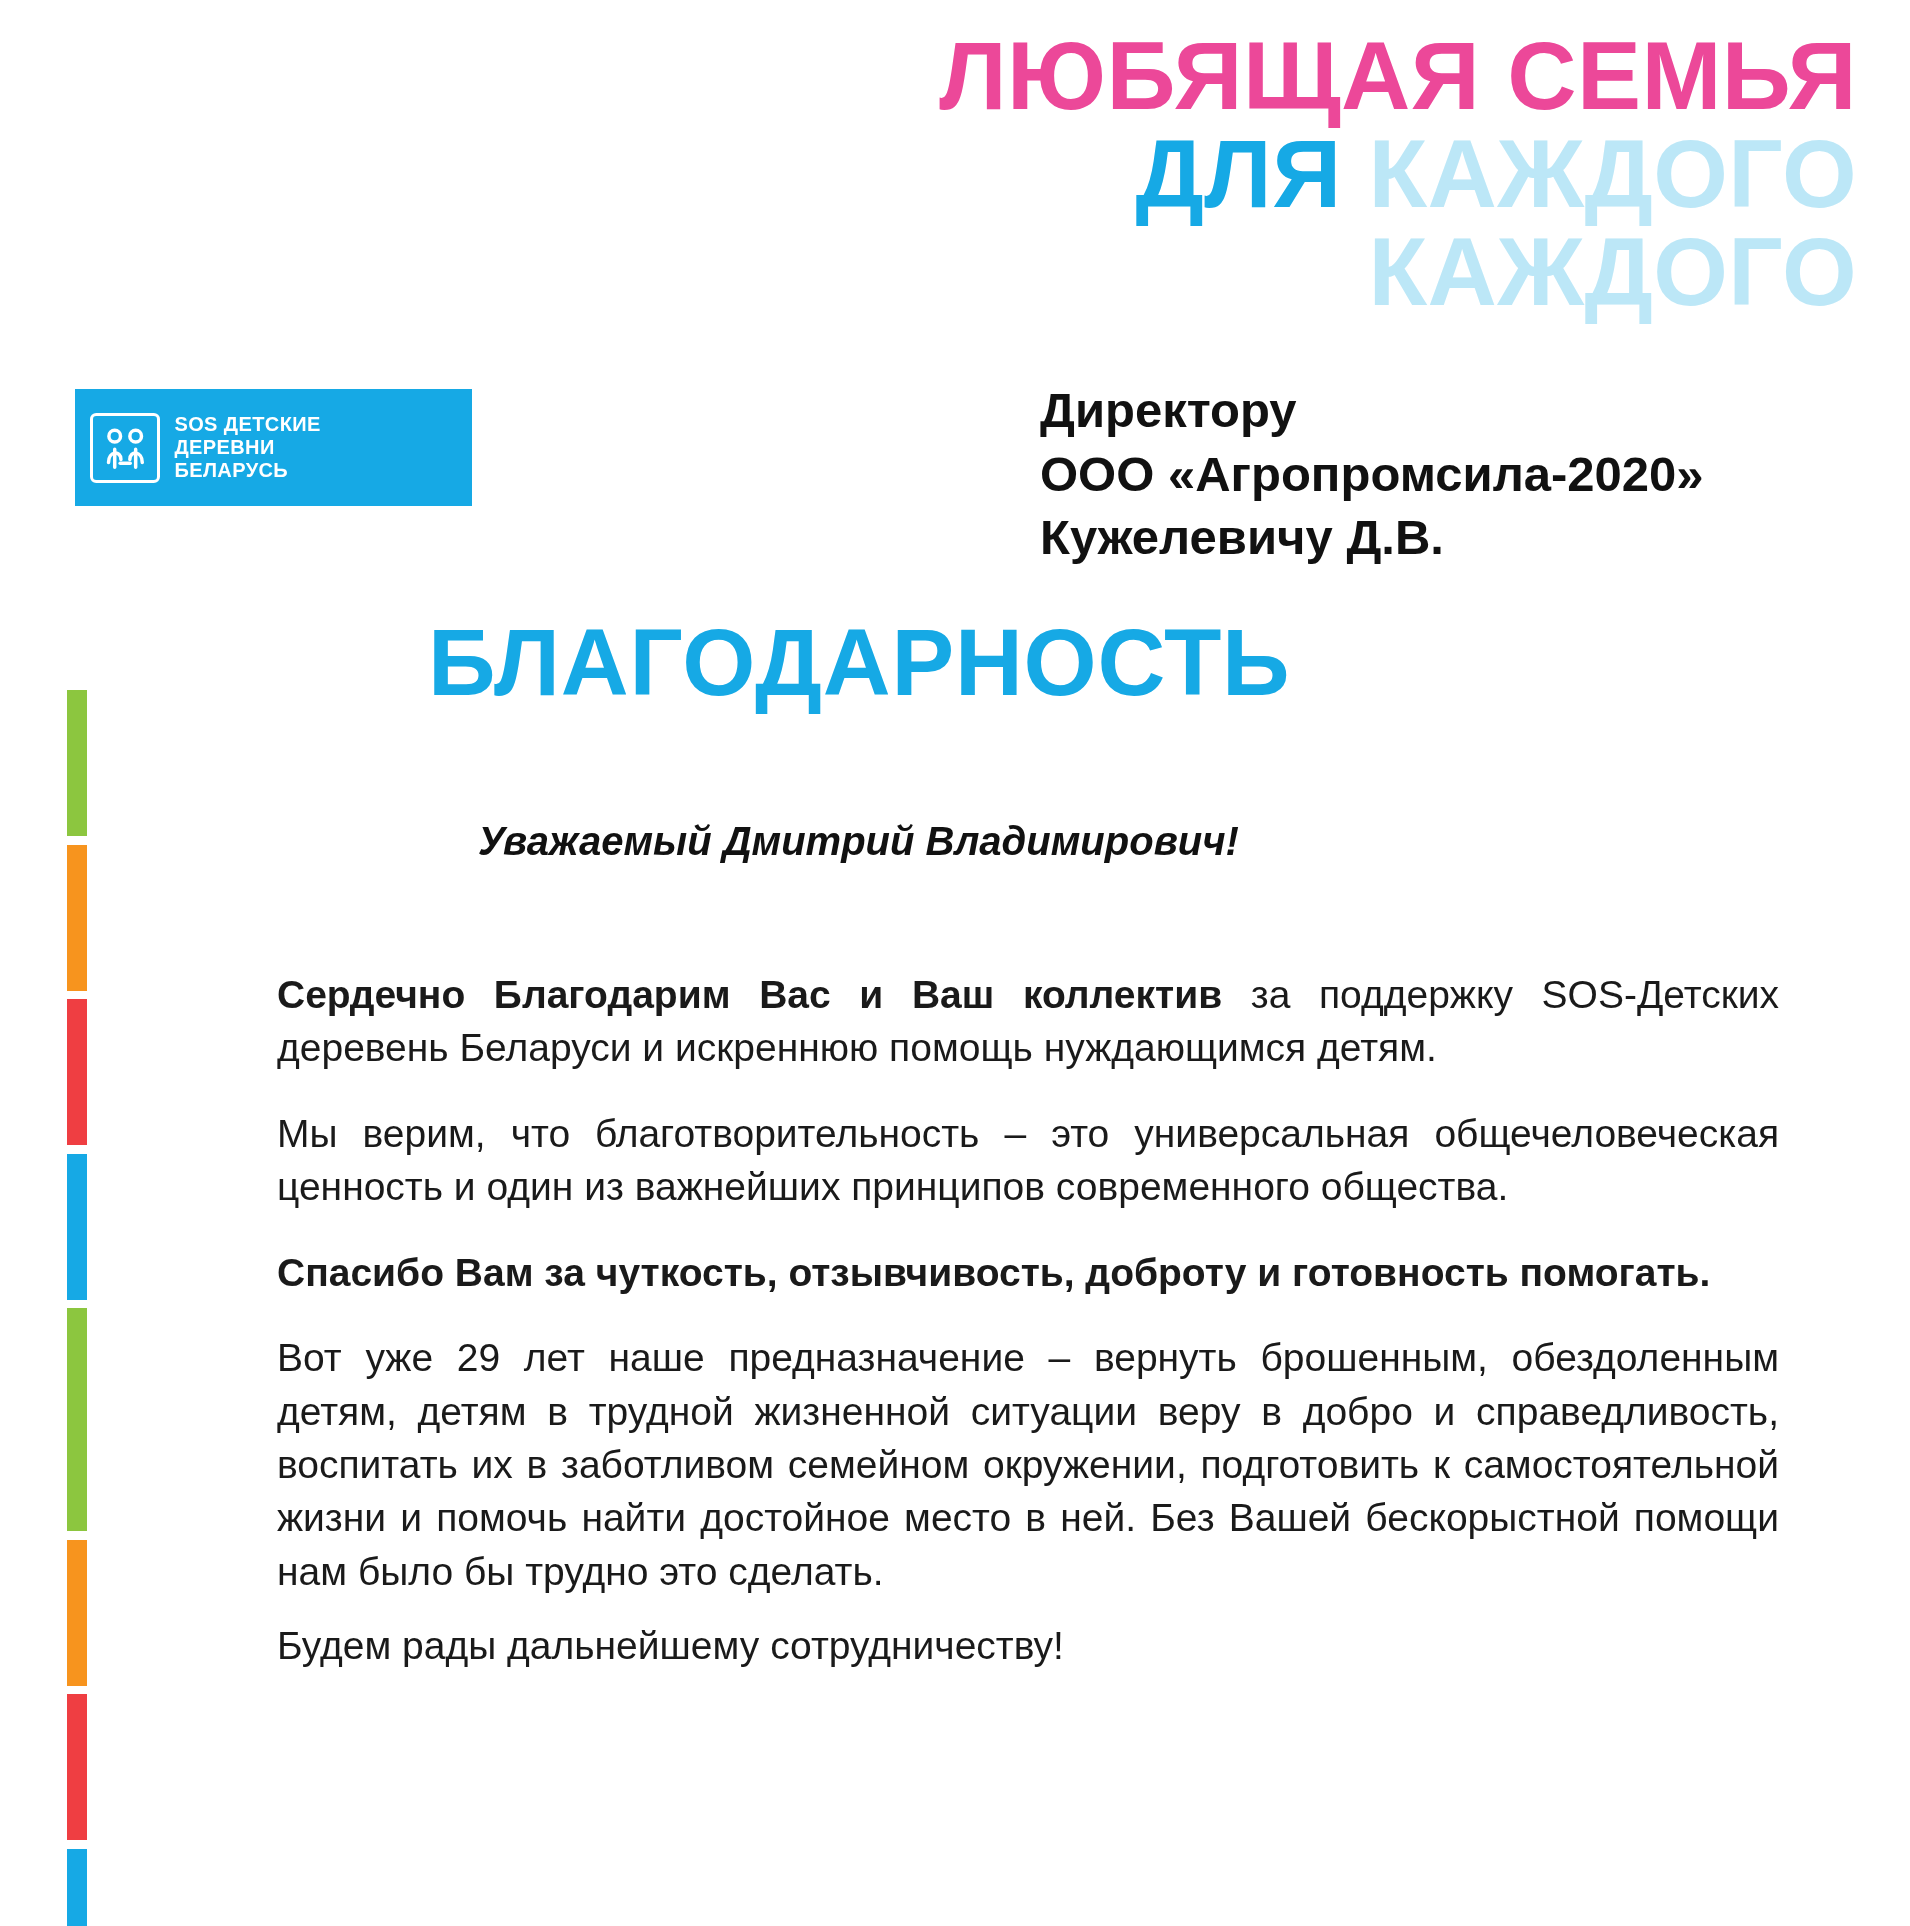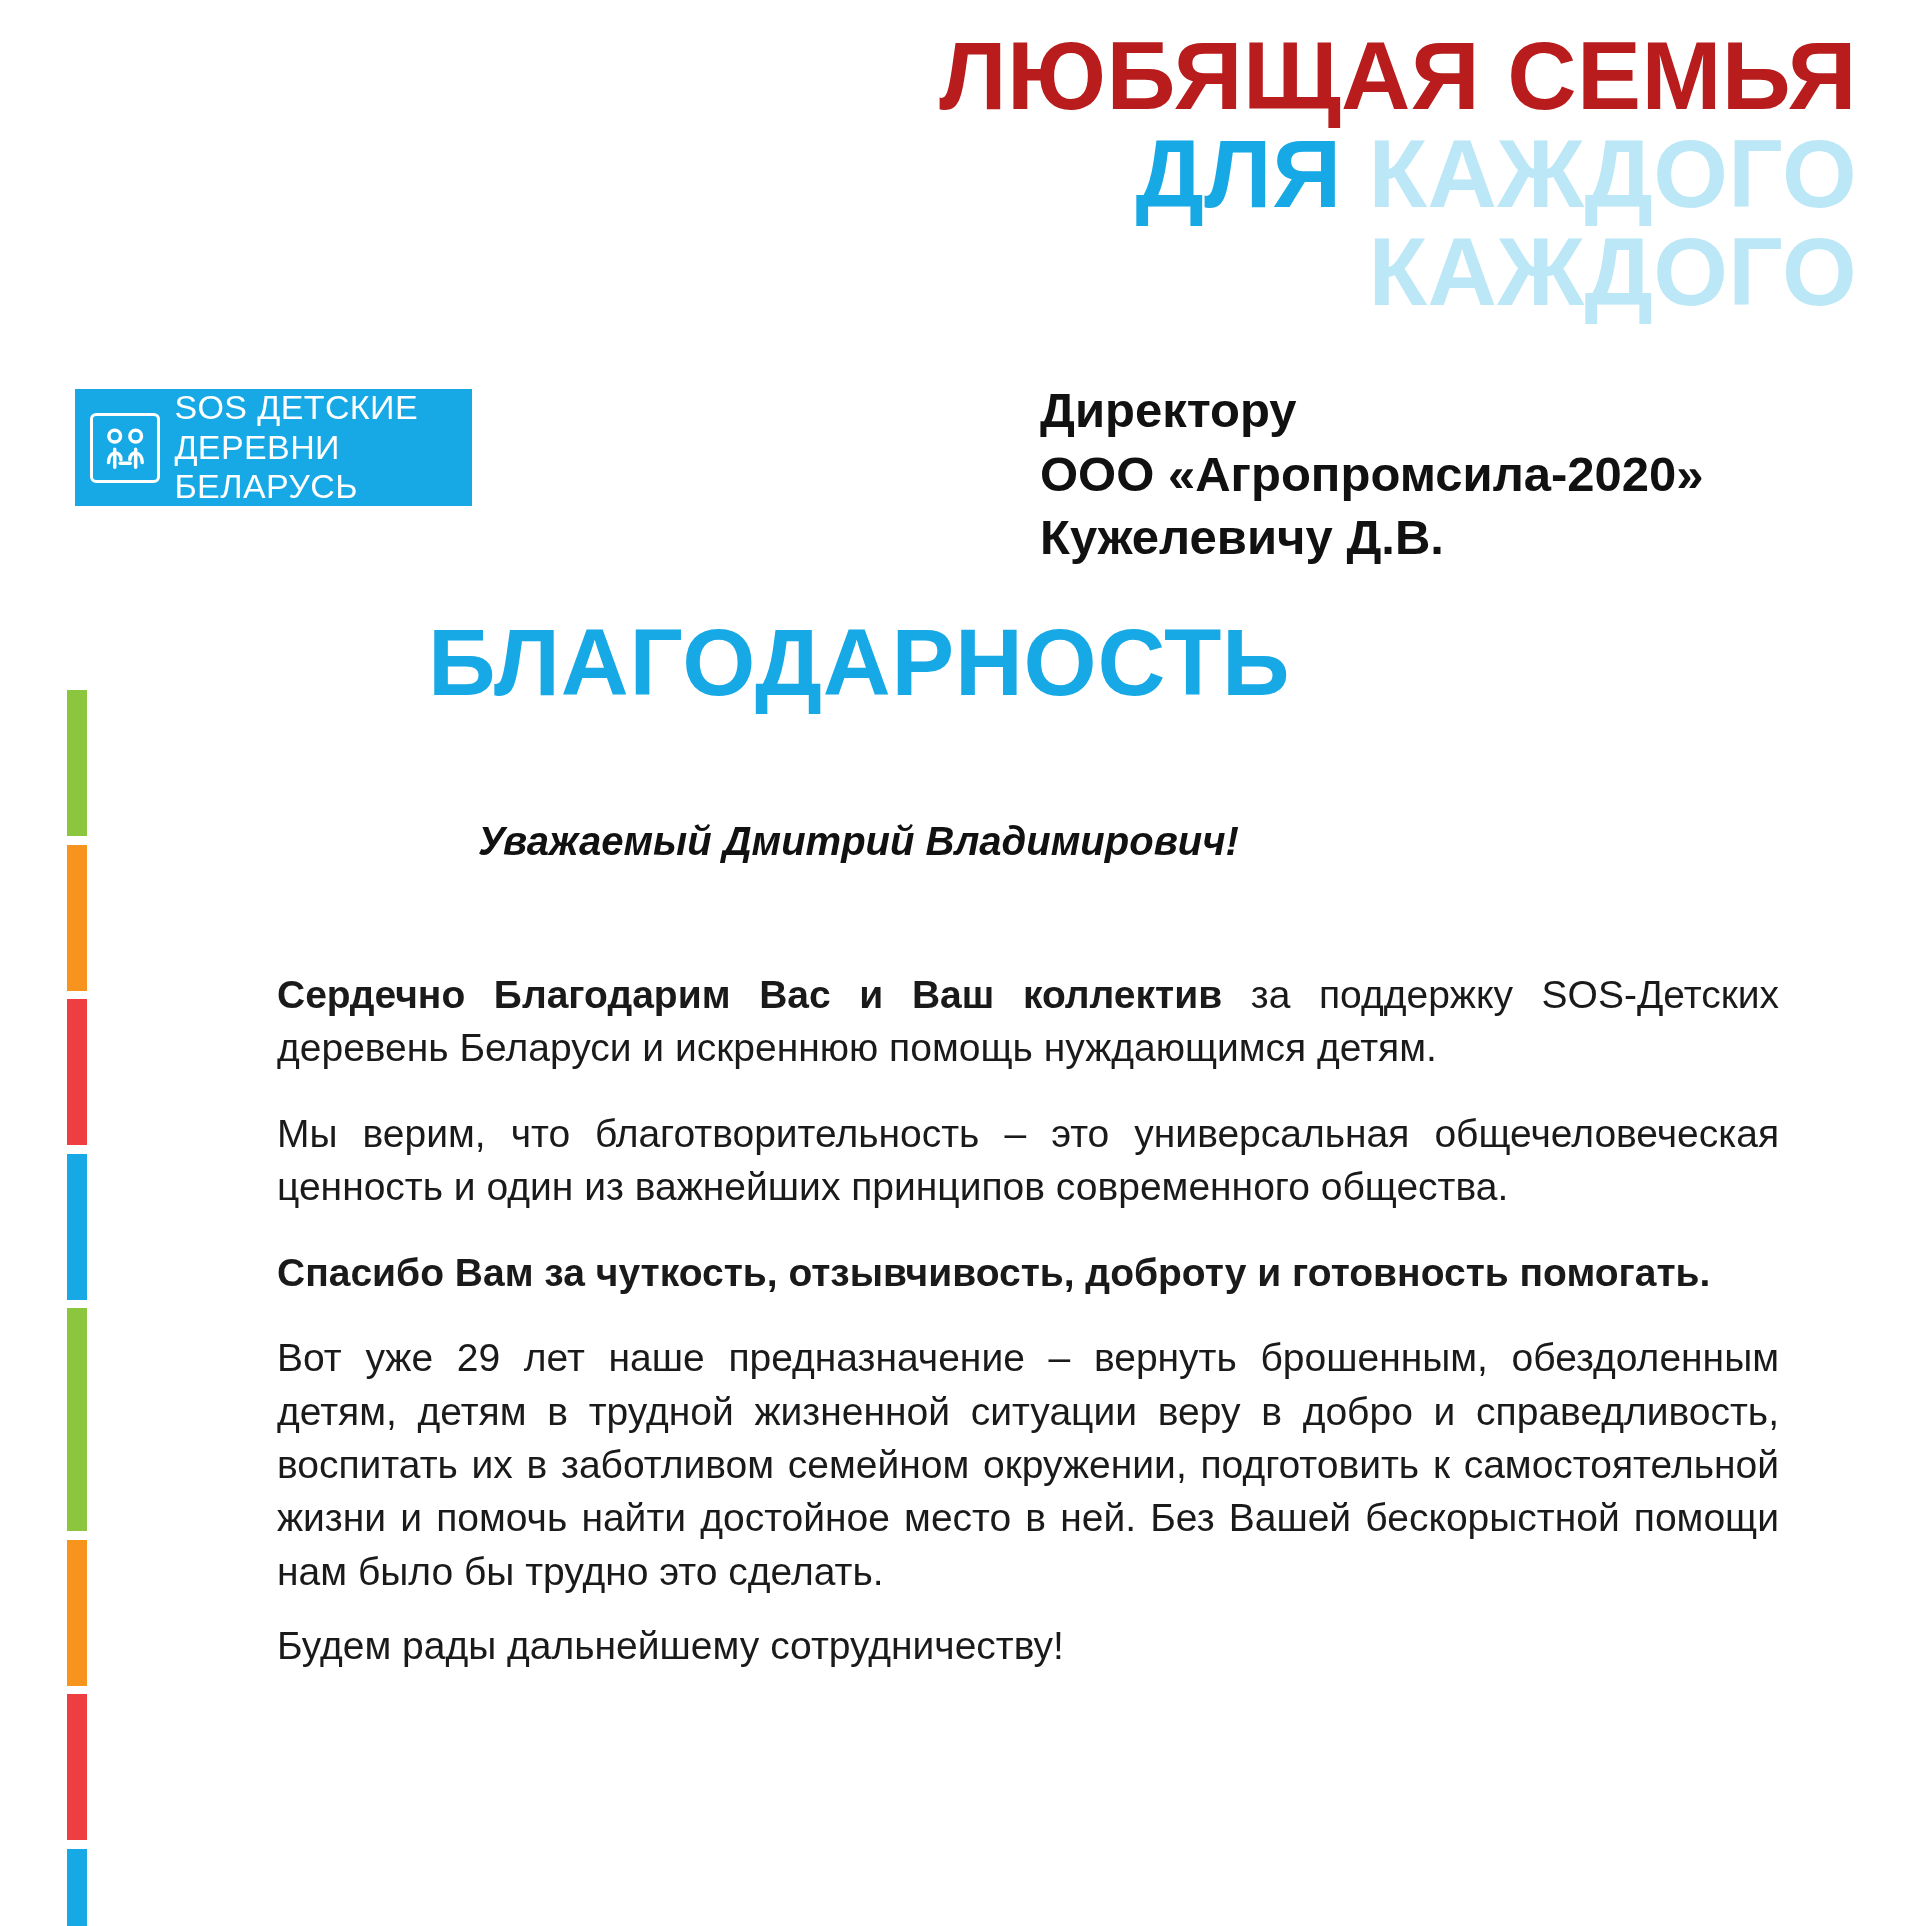--- a/index.html
+++ b/index.html
@@ -26,21 +26,21 @@
     right: 54px;
     text-align: right;
     line-height: 1.02;
     font-weight: bold;
     letter-spacing: 0.4px;
   }
   .slogan-line {
     font-size: 96px;
     white-space: nowrap;
   }
-  .slogan-l1 { color: #b91c1c; }
+  .slogan-l1 { color: #ec4899; }
   .slogan-l2 .dark { color: #16a9e5; }
   .slogan-l2 .light { color: #bce7f7; }
   .slogan-l3 { color: #bce7f7; }
 
   
   .logo-box {
     position: absolute;
     left: 75px;
     top: 389px;
     width: 397px;
@@ -56,22 +56,22 @@
     height: 64px;
     border: 3.5px solid #ffffff;
     border-radius: 6.2px;
     position: relative;
     flex: none;
     margin-right: 14px;
   }
   .logo-mark svg { position: absolute; left: 0; top: 0; }
   .logo-text {
     color: #ffffff;
-    font-weight: normal;
-    font-size: 34px;
+    font-weight: bold;
+    font-size: 20px;
     line-height: 1.16;
     letter-spacing: 0.4px;
   }
 
   
   .addressee {
     position: absolute;
     left: 1040px;
     top: 379px;
     font-size: 49px;

